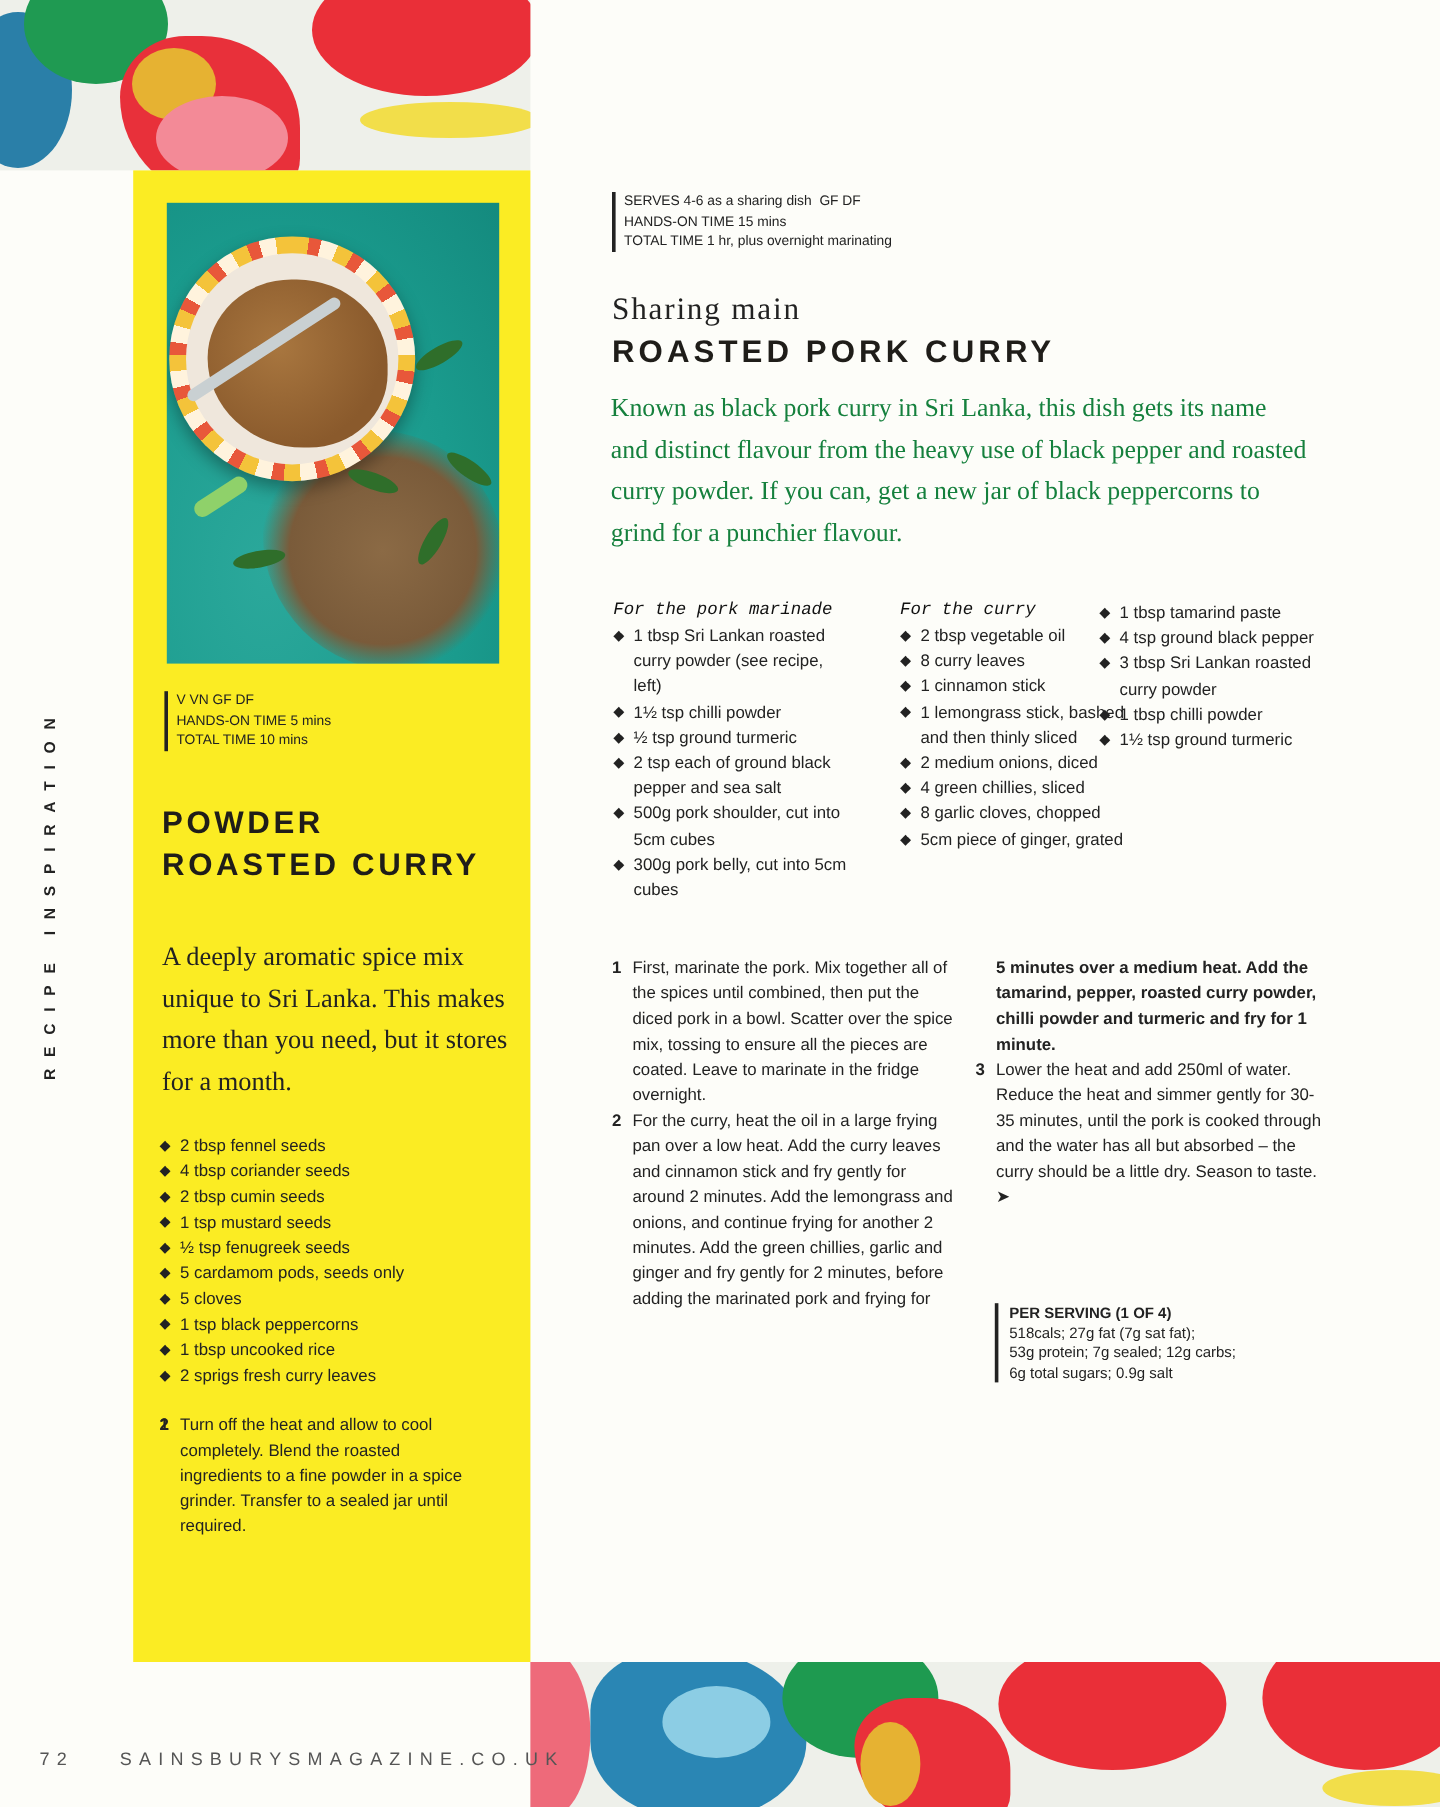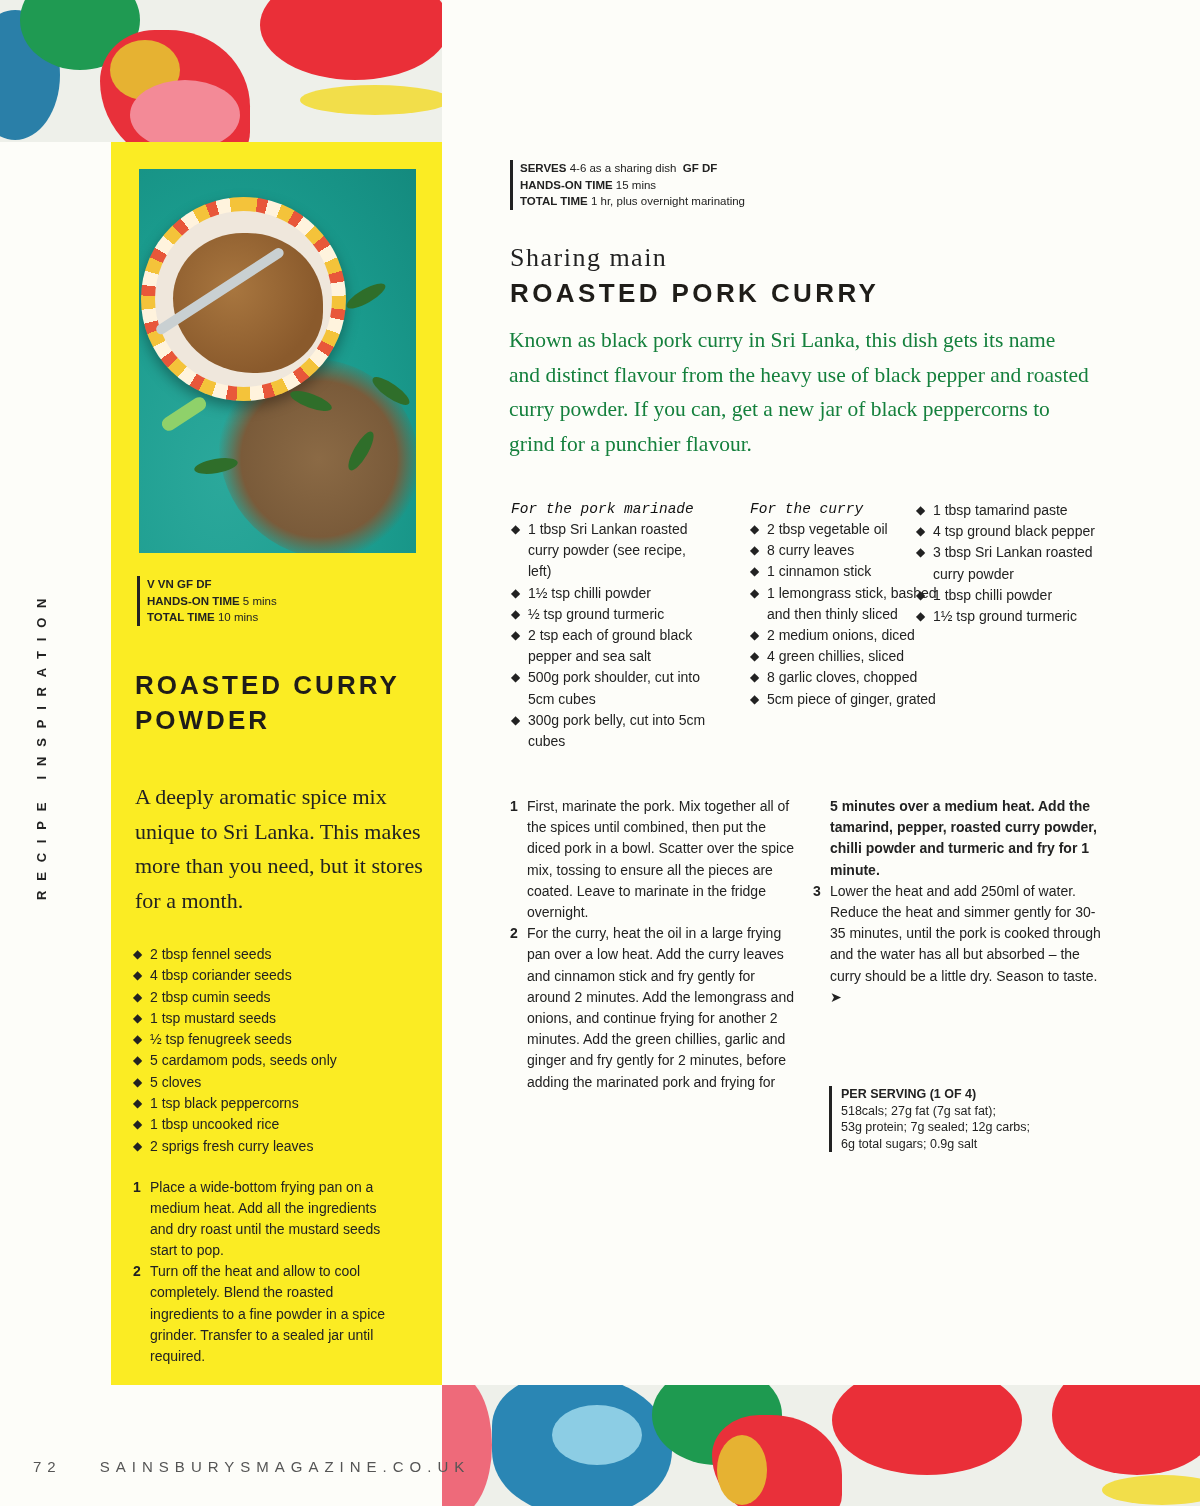--- a/index.html
+++ b/index.html
@@ -24,21 +24,21 @@
   .powder { position:absolute; left:18px; top:22px; width:150px; height:140px; border-radius:48% 52% 45% 55%;
             background: radial-gradient(circle at 40% 40%, #a8763f, #8a5a2c 70%); }
   .spoon { position:absolute; left:18px; top:158px; width:150px; height:10px; background:#c9d0d2; transform:rotate(-33deg); transform-origin:left center; border-radius:5px; }
   .spoon-handle { position:absolute; left:20px; top:238px; width:50px; height:14px; background:#8fd16a; transform:rotate(-33deg); border-radius:7px; }
   .seeds { position:absolute; left:80px; top:190px; width:200px; height:200px; border-radius:45% 55% 40% 60%;
            background: radial-gradient(circle, #8b6a45 0%, #7a5b3a 55%, rgba(122,91,58,0) 72%); }
   .leaf { position:absolute; width:44px; height:14px; background:#2f6e2a; border-radius:50%; }
 
   
   .meta { position:absolute; border-left:3px solid #222; padding-left:7px; font-size:11.5px; line-height:16.5px; color:#222; }
-  .meta b { font-weight:700; }
+  .meta b { font-weight:400; }
   .meta-left { left:137px; top:576px; }
   .meta-right { left:510px; top:160px; }
 
   .left-title { position:absolute; left:135px; top:668px; width:290px; font-weight:700; font-size:26px; line-height:35px;
                 letter-spacing:3px; color:#1f1d19; }
   .left-intro { position:absolute; left:135px; top:780px; width:290px; font-family:"Liberation Serif", serif;
                 font-size:22px; line-height:34.5px; color:#222; }
   .left-ingredients { position:absolute; left:133px; top:944px; margin:0; padding:0; list-style:none; font-size:14px; line-height:21.3px; }
   .left-method { position:absolute; left:133px; top:1177px; width:270px; margin:0; padding:0; list-style:none; font-size:14px; line-height:21.1px; }
 
@@ -107,41 +107,41 @@
   <div class="leaf" style="left:230px;top:215px;transform:rotate(35deg);"></div>
 </div>
 
 <div class="meta meta-left">
   <div><b>V VN GF DF</b></div>
   <div><b>HANDS-ON TIME</b> <span>5 mins</span></div>
   <div><b>TOTAL TIME</b> <span>10 mins</span></div>
 </div>
 
 <div class="left-title">
+  <div>POWDER</div>
   <div>ROASTED CURRY</div>
-  <div>POWDER</div>
 </div>
 
 <div class="left-intro">A deeply aromatic spice mix unique to Sri Lanka. This makes more than you need, but it stores for a month.</div>
 
 <ul class="ing left-ingredients">
   <li><span class="dia">◆</span><span>2 tbsp fennel seeds</span></li>
   <li><span class="dia">◆</span><span>4 tbsp coriander seeds</span></li>
   <li><span class="dia">◆</span><span>2 tbsp cumin seeds</span></li>
   <li><span class="dia">◆</span><span>1 tsp mustard seeds</span></li>
   <li><span class="dia">◆</span><span>½ tsp fenugreek seeds</span></li>
   <li><span class="dia">◆</span><span>5 cardamom pods, seeds only</span></li>
   <li><span class="dia">◆</span><span>5 cloves</span></li>
   <li><span class="dia">◆</span><span>1 tsp black peppercorns</span></li>
   <li><span class="dia">◆</span><span>1 tbsp uncooked rice</span></li>
   <li><span class="dia">◆</span><span>2 sprigs fresh curry leaves</span></li>
 </ul>
 
 <ol class="steps left-method">
-  <li><span class="num">1</span><span>Place a wide-bottom frying pan on a medium heat. Add all the ingredients and dry roast until the mustard seeds start to pop.</span></li>
+  <li><span class="num">1</span></li>
   <li><span class="num">2</span><span>Turn off the heat and allow to cool completely. Blend the roasted ingredients to a fine powder in a spice grinder. Transfer to a sealed jar until required.</span></li>
 </ol>
 
 <div class="meta meta-right">
   <div><b>SERVES</b> <span>4-6 as a sharing dish</span>&nbsp; <b>GF DF</b></div>
   <div><b>HANDS-ON TIME</b> <span>15 mins</span></div>
   <div><b>TOTAL TIME</b> <span>1 hr, plus overnight marinating</span></div>
 </div>
 
 <div class="subtitle">Sharing main</div>

